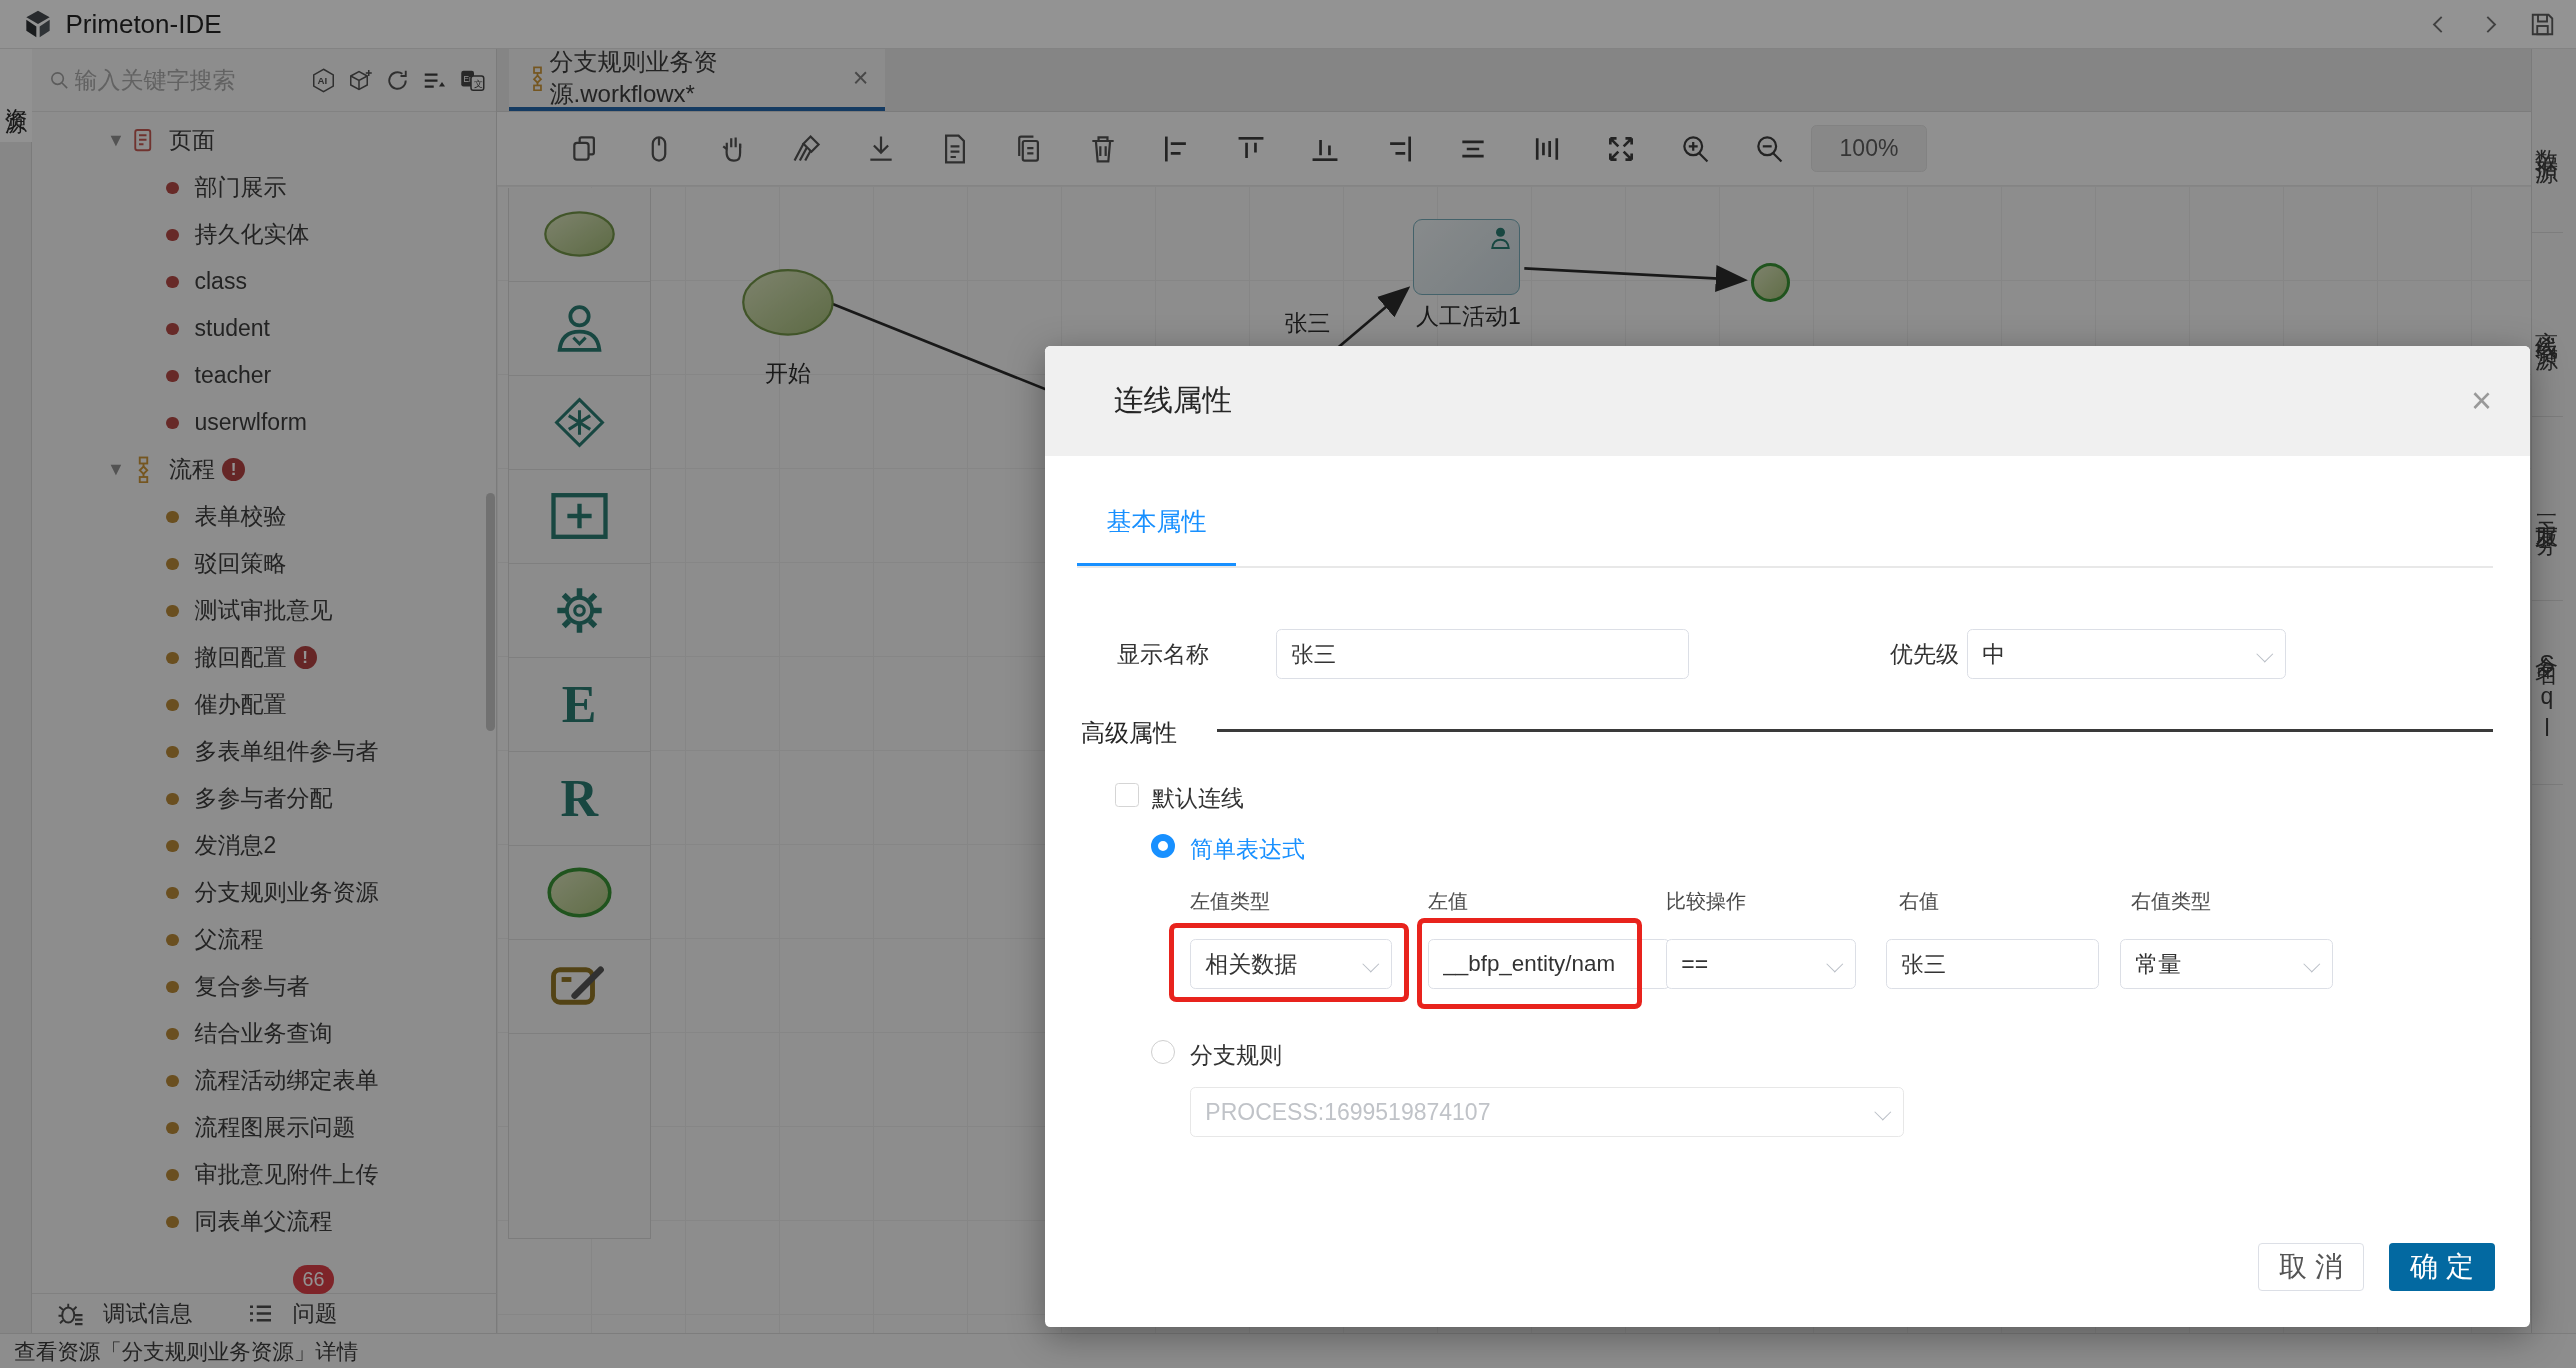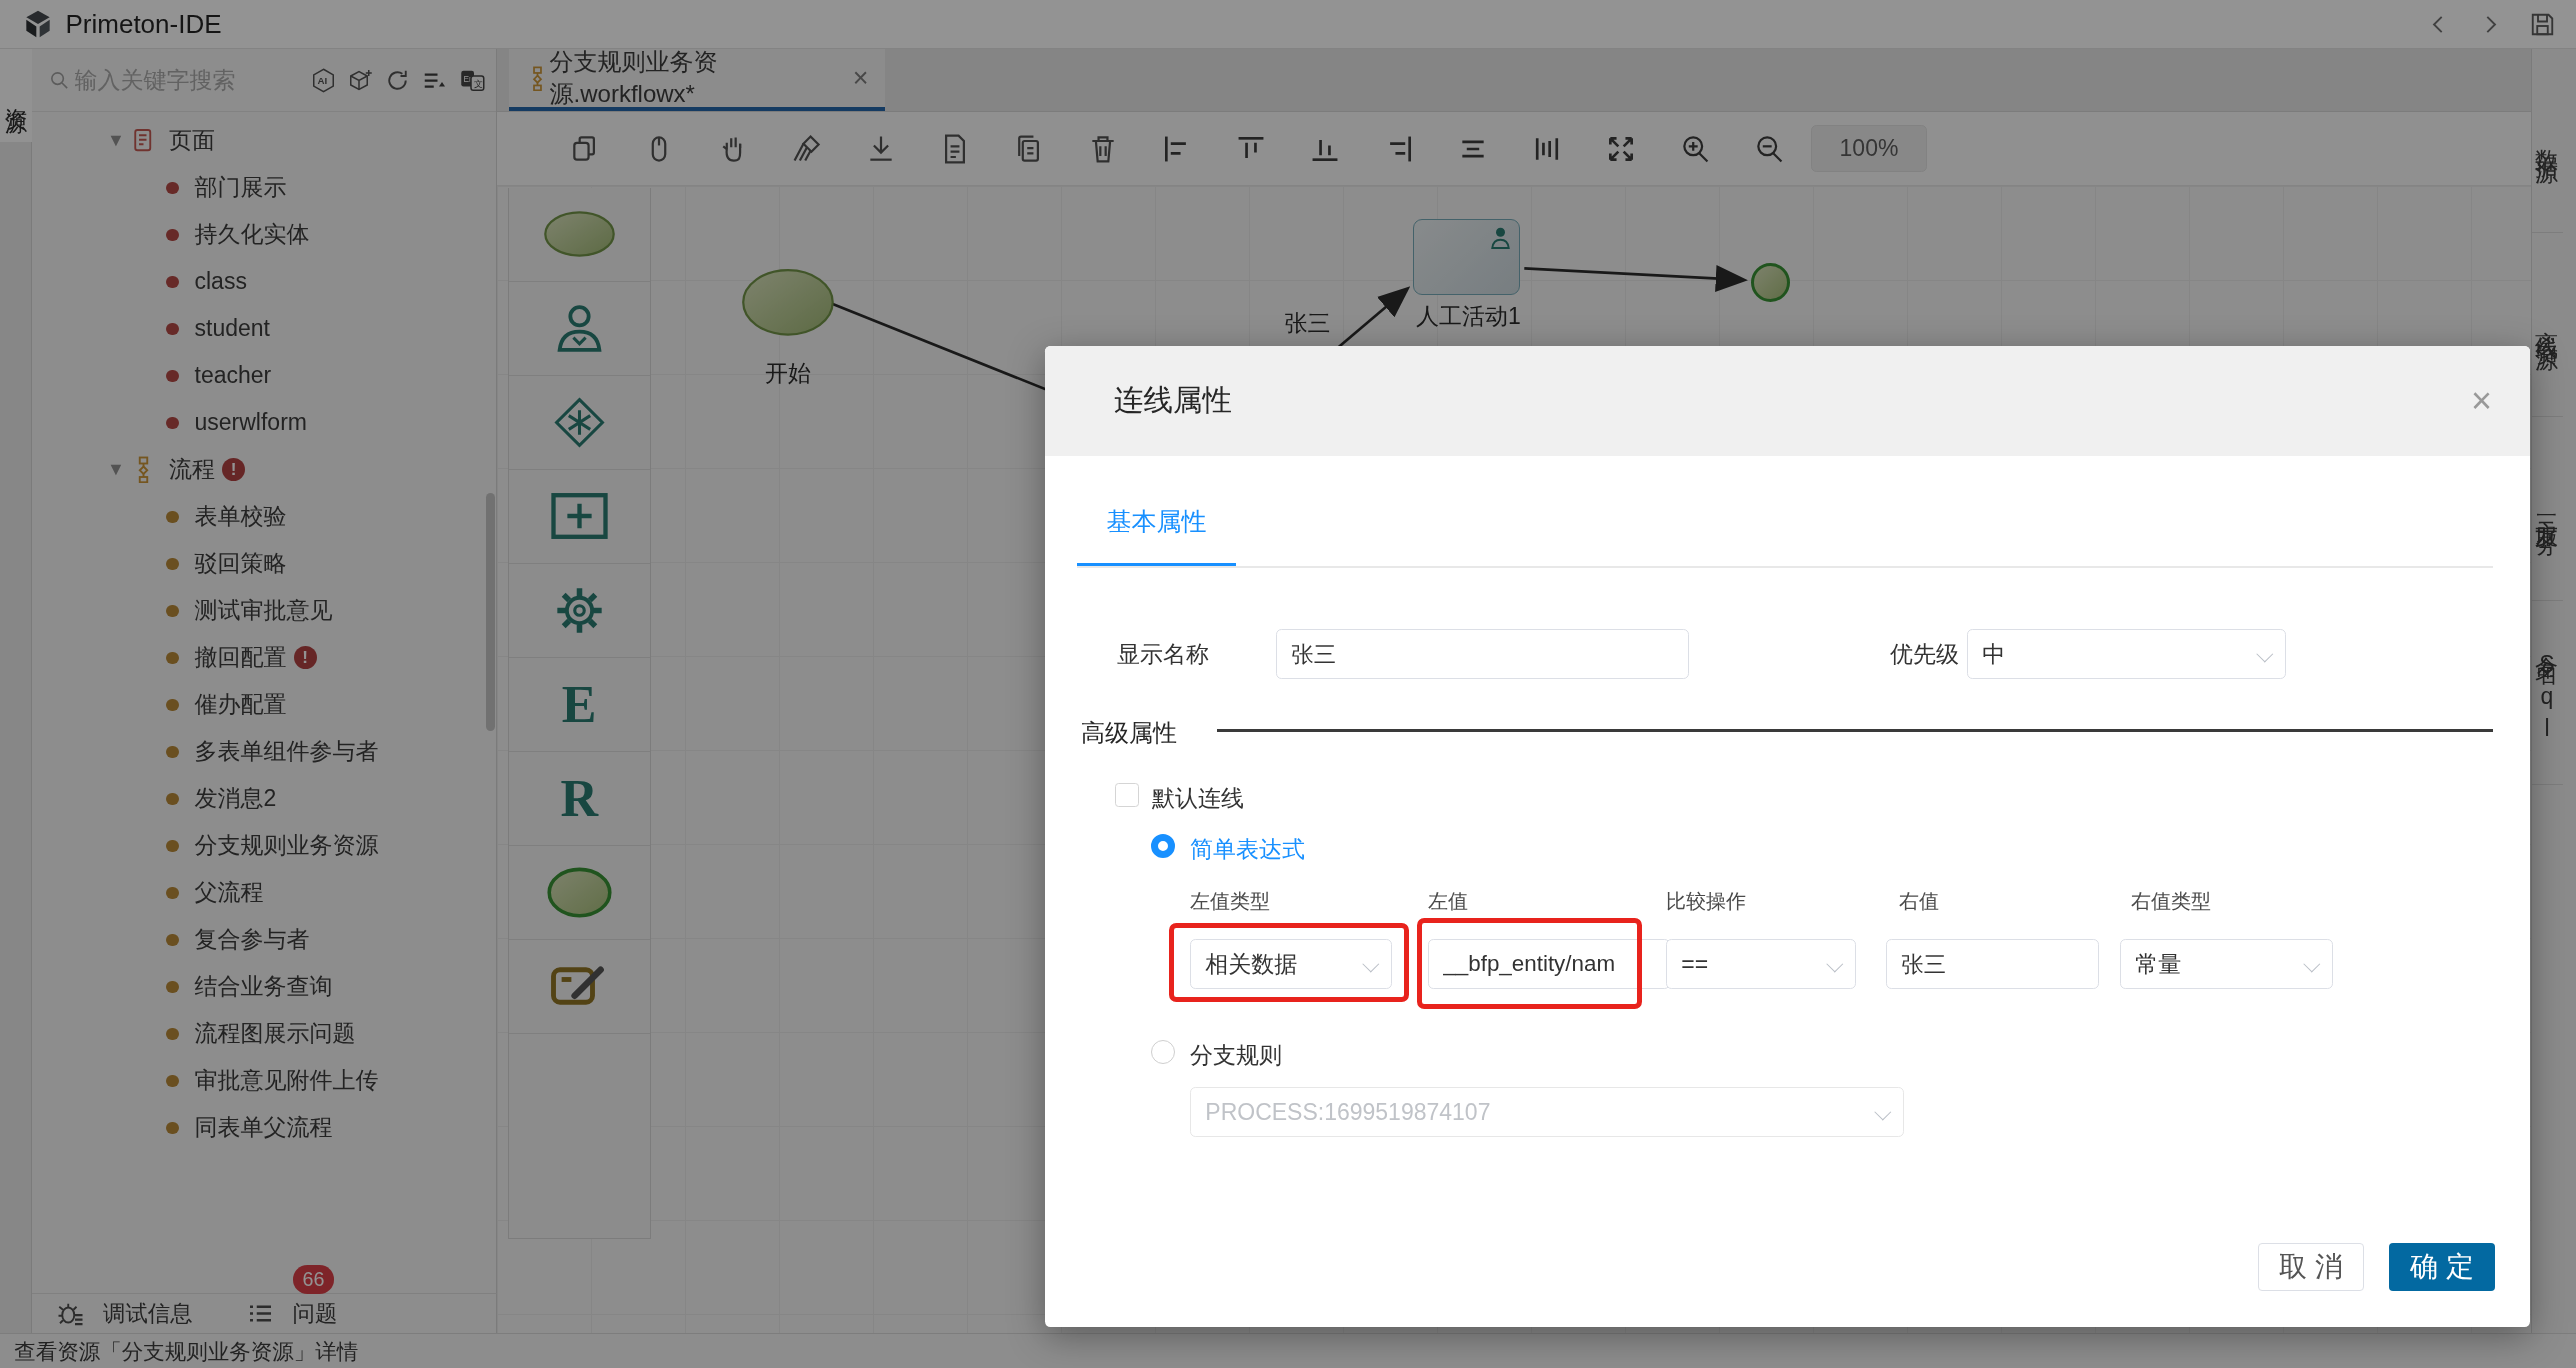--- a/index.html
+++ b/index.html
@@ -277,37 +277,45 @@
       <div class="trow child">
           <span class="dot orange"></span>
           <span>催办配置</span>
         </div>
       <div class="trow child">
           <span class="dot orange"></span>
           <span>多表单组件参与者</span>
         </div>
       <div class="trow child">
           <span class="dot orange"></span>
+          <span>多参与者分配</span>
+        </div>
+      <div class="trow child">
+          <span class="dot orange"></span>
           <span>发消息2</span>
         </div>
       <div class="trow child">
           <span class="dot orange"></span>
           <span>分支规则业务资源</span>
         </div>
       <div class="trow child">
           <span class="dot orange"></span>
           <span>父流程</span>
         </div>
       <div class="trow child">
           <span class="dot orange"></span>
           <span>复合参与者</span>
         </div>
       <div class="trow child">
           <span class="dot orange"></span>
           <span>结合业务查询</span>
+        </div>
+      <div class="trow child">
+          <span class="dot orange"></span>
+          <span>流程活动绑定表单</span>
         </div>
       <div class="trow child">
           <span class="dot orange"></span>
           <span>流程图展示问题</span>
         </div>
       <div class="trow child">
           <span class="dot orange"></span>
           <span>审批意见附件上传</span>
         </div>
       <div class="trow child">

